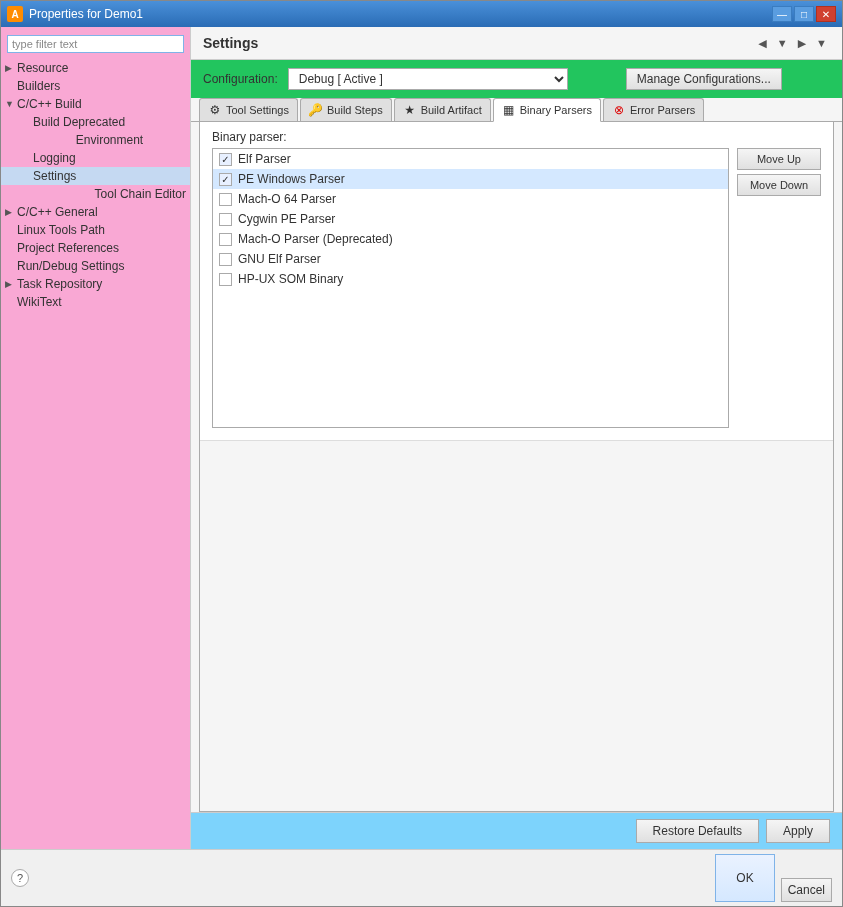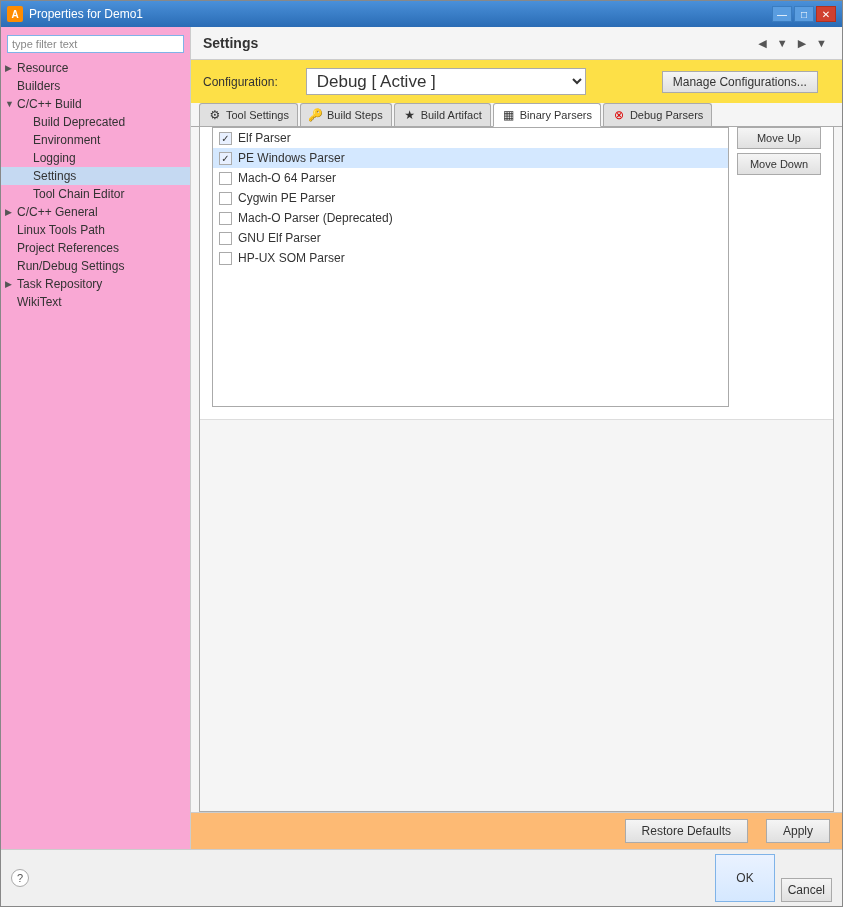--- a/index.html
+++ b/index.html
@@ -135,32 +135,32 @@
       border: none;
       cursor: pointer;
       font-size: 11px;
       color: #555;
       padding: 1px 3px;
     }
     .config-bar {
       display: flex;
       align-items: center;
       padding: 8px 12px;
-      gap: 28px;
-      background: #fde047;
+      gap: 10px;
+      background: #22c55e;
     }
     .config-label {
       font-size: 12px;
       color: #333;
     }
     .config-select {
       padding: 2px 6px;
       border: 1px solid #aaa;
       background: white;
-      font-size: 17px;
+      font-size: 12px;
       min-width: 280px;
       color: #333;
     }
     .manage-btn {
       padding: 3px 10px;
       border: 1px solid #aaa;
       background: linear-gradient(to bottom, #f5f5f5, #e0e0e0);
       font-size: 12px;
       cursor: pointer;
       color: #333;
@@ -254,23 +254,23 @@
       font-size: 11px;
       cursor: pointer;
       color: #333;
       white-space: nowrap;
     }
     .footer {
       display: flex;
       justify-content: flex-end;
       align-items: center;
       padding: 6px 12px;
-      gap: 18px;
+      gap: 7px;
       border-top: 1px solid #ccc;
-      background: #fdba74;
+      background: #7dd3fc;
     }
     .footer-btn {
       padding: 4px 16px;
       border: 1px solid #aaa;
       background: linear-gradient(to bottom, #f5f5f5, #e0e0e0);
       font-size: 12px;
       cursor: pointer;
       color: #333;
     }
     .bottom-bar {
@@ -374,33 +374,33 @@
         <span class="label">Builders</span>
       </div>
       <div class="tree-item">
         <span class="arrow">▼</span>
         <span class="label">C/C++ Build</span>
       </div>
       <div class="tree-item" style="padding-left: 20px;">
         <span class="arrow"></span>
         <span class="label">Build Deprecated</span>
       </div>
+      <div class="tree-item" style="padding-left: 20px; text-align: center;">
+        <span class="arrow"></span>
+        <span class="label">Environment</span>
+      </div>
       <div class="tree-item" style="padding-left: 20px;">
         <span class="arrow"></span>
-        <span class="label">Environment</span>
-      </div>
-      <div class="tree-item" style="padding-left: 20px;">
-        <span class="arrow"></span>
         <span class="label">Logging</span>
       </div>
       <div class="tree-item selected" style="padding-left: 20px;">
         <span class="arrow"></span>
         <span class="label">Settings</span>
       </div>
-      <div class="tree-item" style="padding-left: 20px;">
+      <div class="tree-item" style="padding-left: 20px; text-align: right;">
         <span class="arrow"></span>
         <span class="label">Tool Chain Editor</span>
       </div>
       <div class="tree-item">
         <span class="arrow">▶</span>
         <span class="label">C/C++ General</span>
       </div>
       <div class="tree-item">
         <span class="arrow"></span>
         <span class="label">Linux Tools Path</span>
@@ -455,28 +455,29 @@
         <div class="tab">
           <span class="tab-icon">★</span>
           <span>Build Artifact</span>
         </div>
         <div class="tab active">
           <span class="tab-icon">▦</span>
           <span>Binary Parsers</span>
         </div>
         <div class="tab">
           <span class="tab-icon" style="color: #d00;">⊗</span>
-          <span>Debug Parsers</span>
+          <span>Error Parsers</span>
         </div>
       </div>
 
       <div class="tabs-content">
         <div class="inner-content">
 
           <div class="parsers-top">
+            <div class="binary-parser-label">Binary parser:</div>
             <div class="parsers-container">
 
               <div class="parsers-list">
                 <div class="parser-item">
                   <div class="parser-checkbox checked">✓</div>
                   <span>Elf Parser</span>
                 </div>
                 <div class="parser-item" style="background: #d4e8ff;">
                   <div class="parser-checkbox checked">✓</div>
                   <span>PE Windows Parser</span>
@@ -492,21 +493,21 @@
                 <div class="parser-item">
                   <div class="parser-checkbox"></div>
                   <span>Mach-O Parser (Deprecated)</span>
                 </div>
                 <div class="parser-item">
                   <div class="parser-checkbox"></div>
                   <span>GNU Elf Parser</span>
                 </div>
                 <div class="parser-item">
                   <div class="parser-checkbox"></div>
-                  <span>HP-UX SOM Parser</span>
+                  <span>HP-UX SOM Binary</span>
                 </div>
               </div>
 
               <div class="parsers-buttons">
                 <button class="side-btn">Move Up</button>
                 <button class="side-btn">Move Down</button>
               </div>
             </div>
           </div>
 

